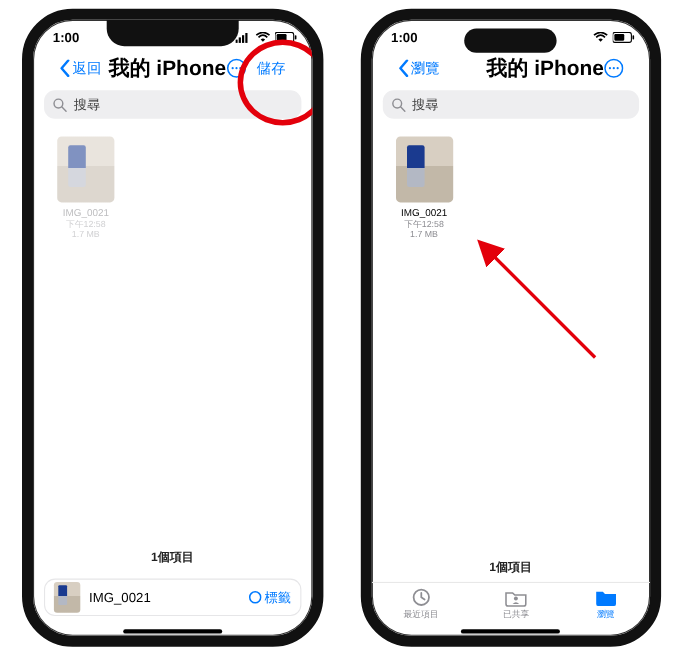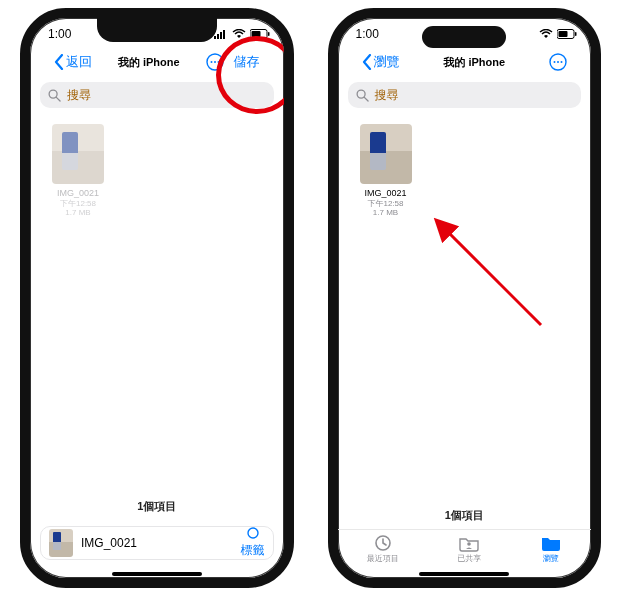--- a/index.html
+++ b/index.html
@@ -36,40 +36,40 @@
     }
     .island {
       position: absolute;
       top: 8px; left: 50%; transform: translateX(-50%);
       width: 84px; height: 22px; background: #111;
       border-radius: 14px; z-index: 5;
     }
     .statusbar {
       height: 28px; padding: 4px 14px 0 18px;
       display: flex; justify-content: space-between; align-items: center;
-      font-size: 12px; font-weight: 400; color: #000;
+      font-size: 12px; font-weight: 700; color: #000;
     }
     .status-right { display: flex; align-items: center; gap: 4px; }
     .status-right svg { display: block; }
 
     .navbar {
       height: 32px; display: flex; align-items: center; justify-content: space-between;
       padding: 0 24px;
     }
     .nav-left, .nav-right { display: flex; align-items: center; color: #007aff; font-size: 13px; gap: 2px; }
-    .nav-title { font-size: 11px; font-weight: 600; color: #000; flex: 1; text-align: center; }
+    .nav-title { font-size: 19px; font-weight: 600; color: #000; flex: 1; text-align: right; }
 
     .chev { width: 10px; height: 16px; }
     .more-circle { width: 18px; height: 18px; }
 
     .searchbar {
       margin: 4px 10px 8px;
       background: #eeeef0; border-radius: 10px; height: 26px;
       display: flex; align-items: center; padding: 0 8px; gap: 6px;
-      color: #a16207; font-size: 12px;
+      color: #404040; font-size: 12px;
     }
     .search-icon { width: 13px; height: 13px; }
 
     .content { flex: 1; padding: 8px 16px; position: relative; }
 
     .grid-item { width: 64px; text-align: center; }
     .thumb {
       width: 52px; height: 60px; border-radius: 4px; margin: 0 auto 4px;
       background: linear-gradient(180deg, #d8cfc2 45%, #c2b8a8 45%);
       position: relative; overflow: hidden;
@@ -95,21 +95,21 @@
     }
     .action-thumb {
       width: 24px; height: 28px; border-radius: 3px;
       background: linear-gradient(180deg,#d8cfc2 45%, #c2b8a8 45%); position: relative;
     }
     .action-thumb::before {
       content: ''; position: absolute; left: 4px; top: 3px; width: 8px; height: 18px;
       background: linear-gradient(180deg, #1a3a8f 0 55%, #b3b8c4 55%); border-radius: 1px;
     }
     .action-name { flex: 1; font-size: 12px; color: #000; }
-    .tag-btn { display: flex; align-items: center; gap: 3px; color: #007aff; font-size: 12px; flex-direction: column; }
+    .tag-btn { display: flex; align-items: center; gap: 3px; color: #007aff; font-size: 12px; }
 
     .tabbar {
       display: flex; justify-content: space-around; align-items: flex-start;
       border-top: 1px solid #e8e8e8; padding: 4px 0 4px;
     }
     .tab-item { display: flex; flex-direction: column; align-items: center; gap: 1px; font-size: 8px; color: #8e8e93; }
     .tab-item.active { color: #007aff; }
     .tab-icon { width: 22px; height: 18px; }
 
     .home-indicator {

